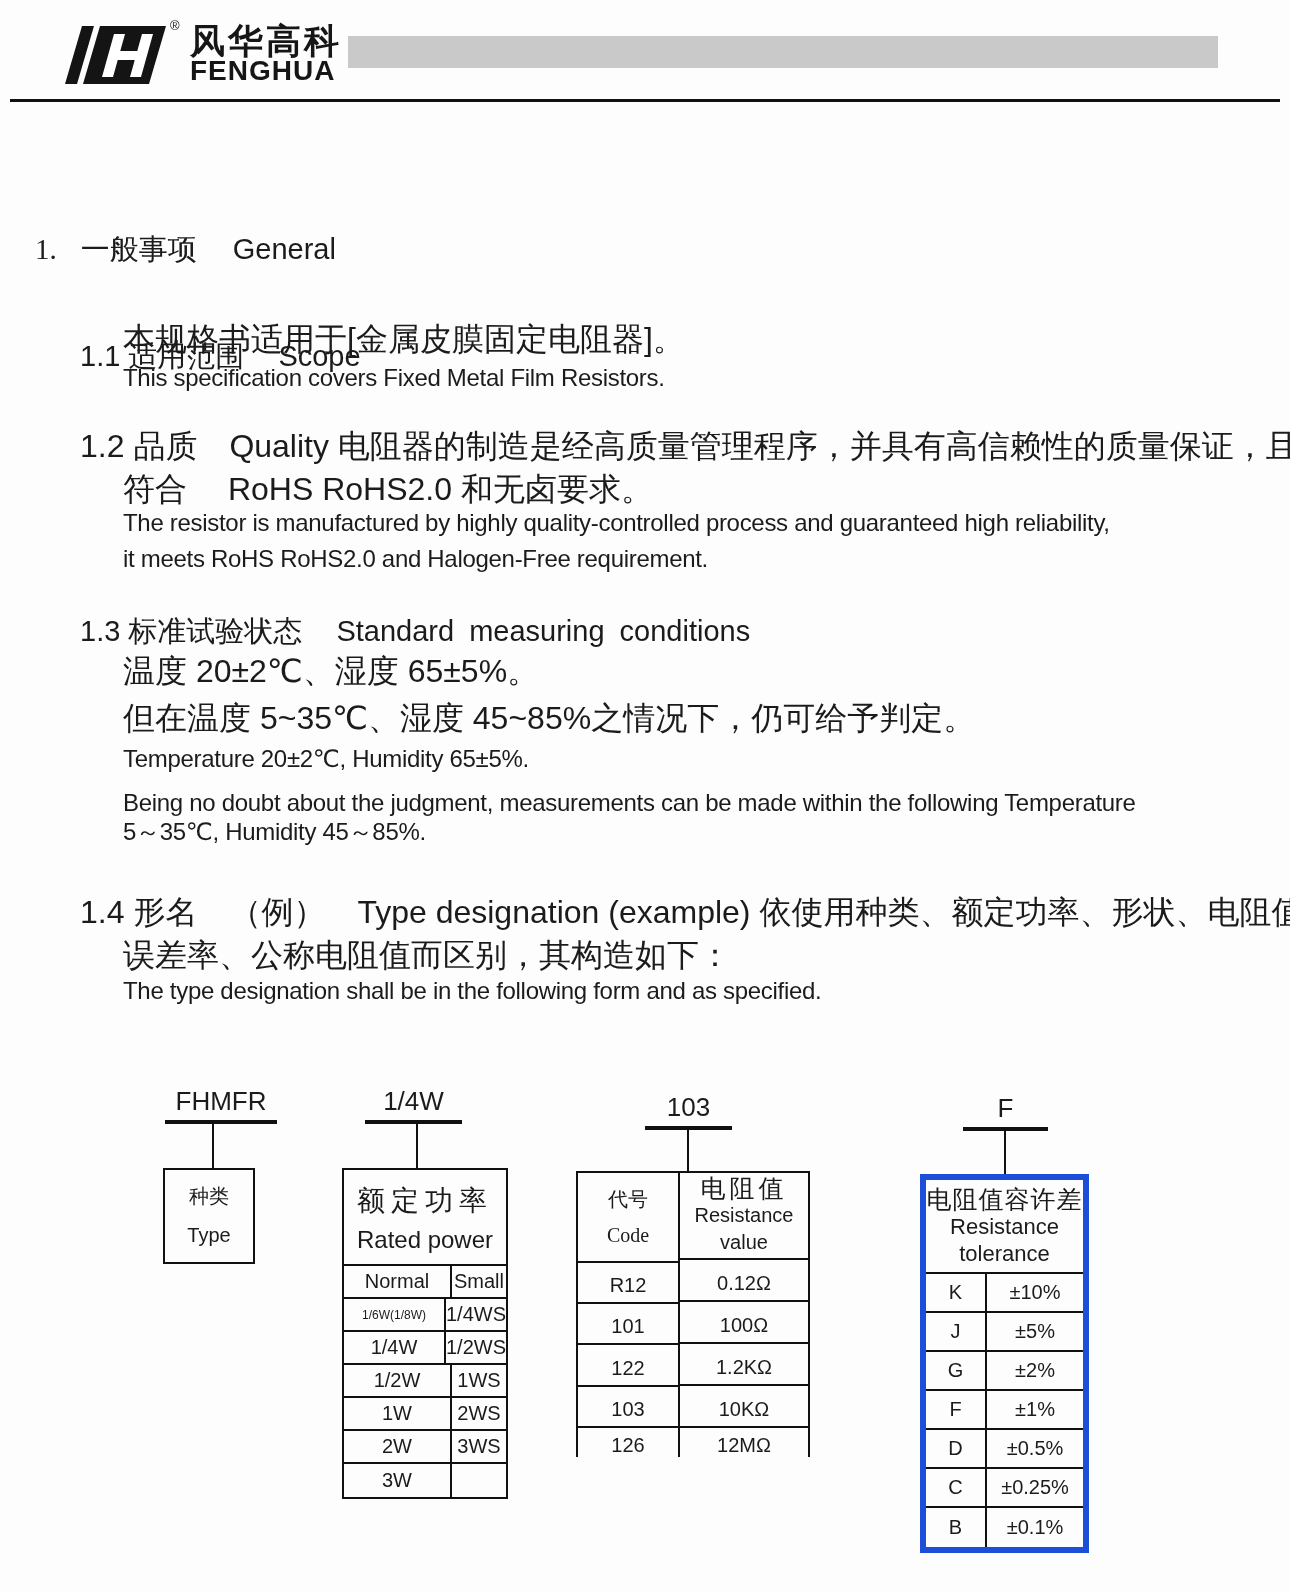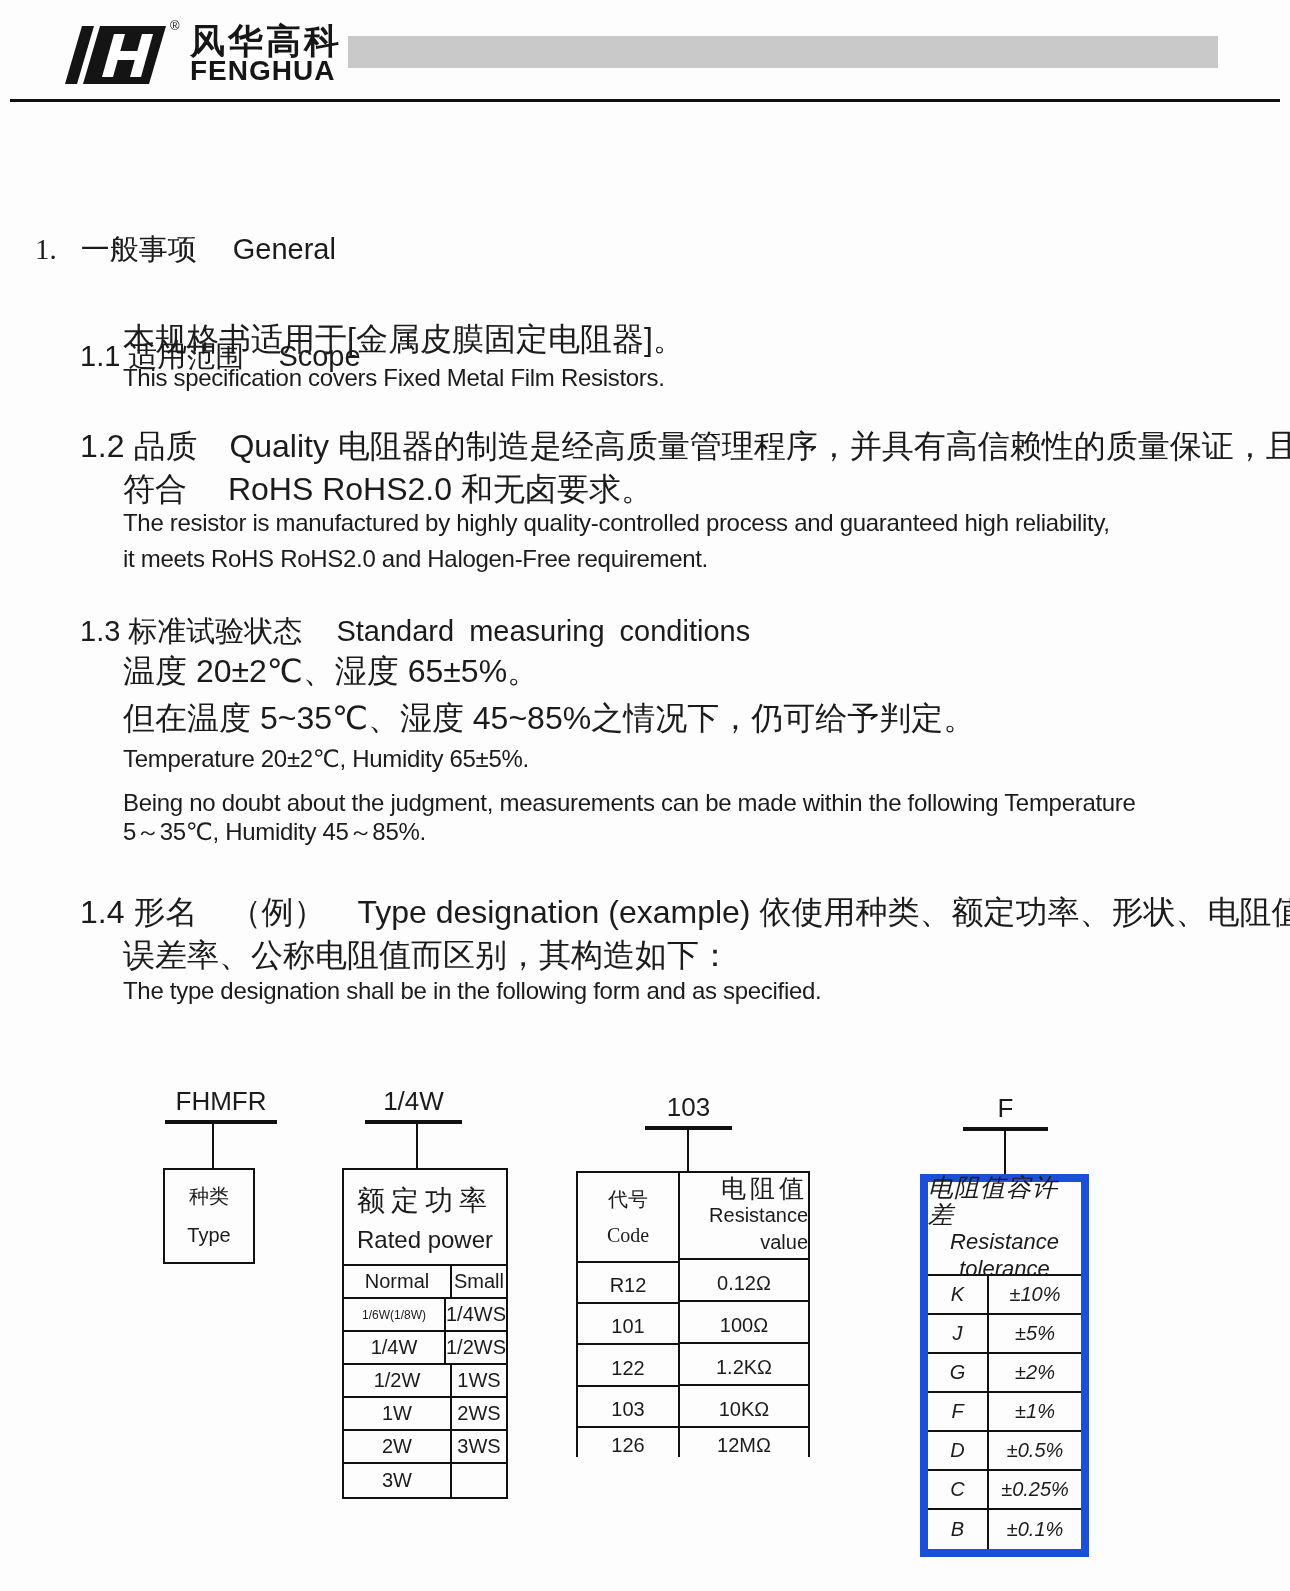--- a/index.html
+++ b/index.html
@@ -50,21 +50,21 @@
   .colstack.noleft{border-left:none;}
   .colstack .cell{box-sizing:border-box;border-bottom:2px solid #111;
             display:flex;flex-direction:column;align-items:center;justify-content:center;
             font-size:20px;}
   .colstack .cell:last-child{border-bottom:none;}
   .codehdr{font-size:26px;line-height:36px;}
   .codehdr .serif{font-family:"Liberation Serif","DejaVu Serif",serif;}
   .reshdr{font-size:22px;line-height:27px;}
   .reshdr .cnh{font-size:25px;letter-spacing:4px;}
   
-  .tol{box-sizing:border-box;border:8px solid #1d4ed8;font-style:italic;}
+  .tol{box-sizing:border-box;border:6px solid #1d4ed8;}
   .tol .hdr{box-sizing:border-box;height:94px;border-bottom:2px solid #111;
             display:flex;flex-direction:column;align-items:center;justify-content:center;line-height:27px;}
   .tol .hdr .cnh{font-size:25px;letter-spacing:1px;}
   .tol .hdr .enh{font-size:22px;}
   .tol .row{box-sizing:border-box;height:39px;display:flex;border-bottom:2px solid #111;}
   .tol .row:last-child{border-bottom:none;}
   .tol .c1{box-sizing:border-box;width:61px;border-right:2px solid #111;
            display:flex;align-items:center;justify-content:center;font-size:20px;}
   .tol .c2{box-sizing:border-box;flex:1;display:flex;align-items:center;justify-content:center;font-size:20px;}
 </style>
@@ -177,21 +177,21 @@
     <div>代号</div>
     <div class="serif">Code</div>
   </div>
   <div class="cell" style="height:37px;">R12</div>
   <div class="cell" style="height:37px;">101</div>
   <div class="cell" style="height:37px;">122</div>
   <div class="cell" style="height:37px;">103</div>
   <div class="cell" style="flex:1;">126</div>
 </div>
 <div class="abs colstack noleft" style="left:680px;top:1171px;width:130px;height:286px;">
-  <div class="cell reshdr" style="height:90px;align-items:flex-end;">
+  <div class="cell reshdr" style="height:90px;">
     <div class="cnh">电阻值</div>
     <div>Resistance</div>
     <div>value</div>
   </div>
   <div class="cell" style="height:37px;">0.12Ω</div>
   <div class="cell" style="height:37px;">100Ω</div>
   <div class="cell" style="height:37px;">1.2KΩ</div>
   <div class="cell" style="height:37px;">10KΩ</div>
   <div class="cell" style="flex:1;">12MΩ</div>
 </div>

